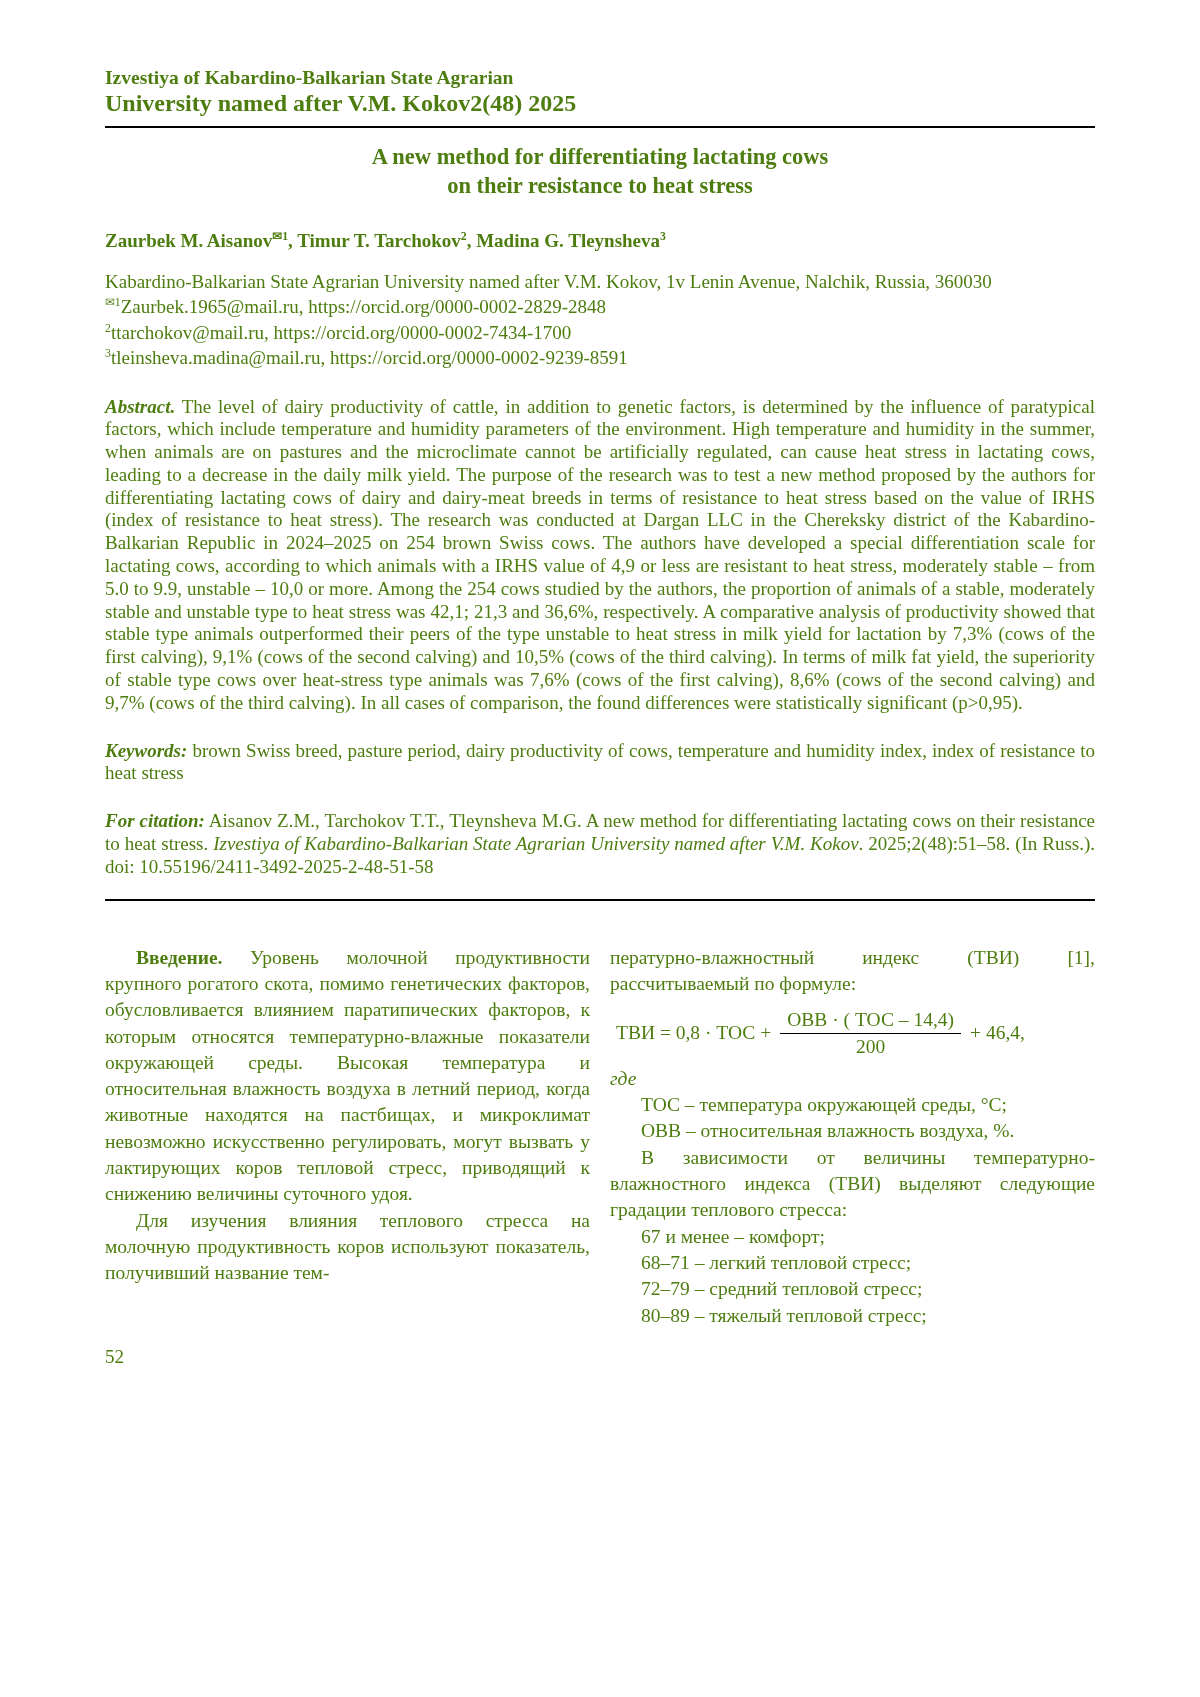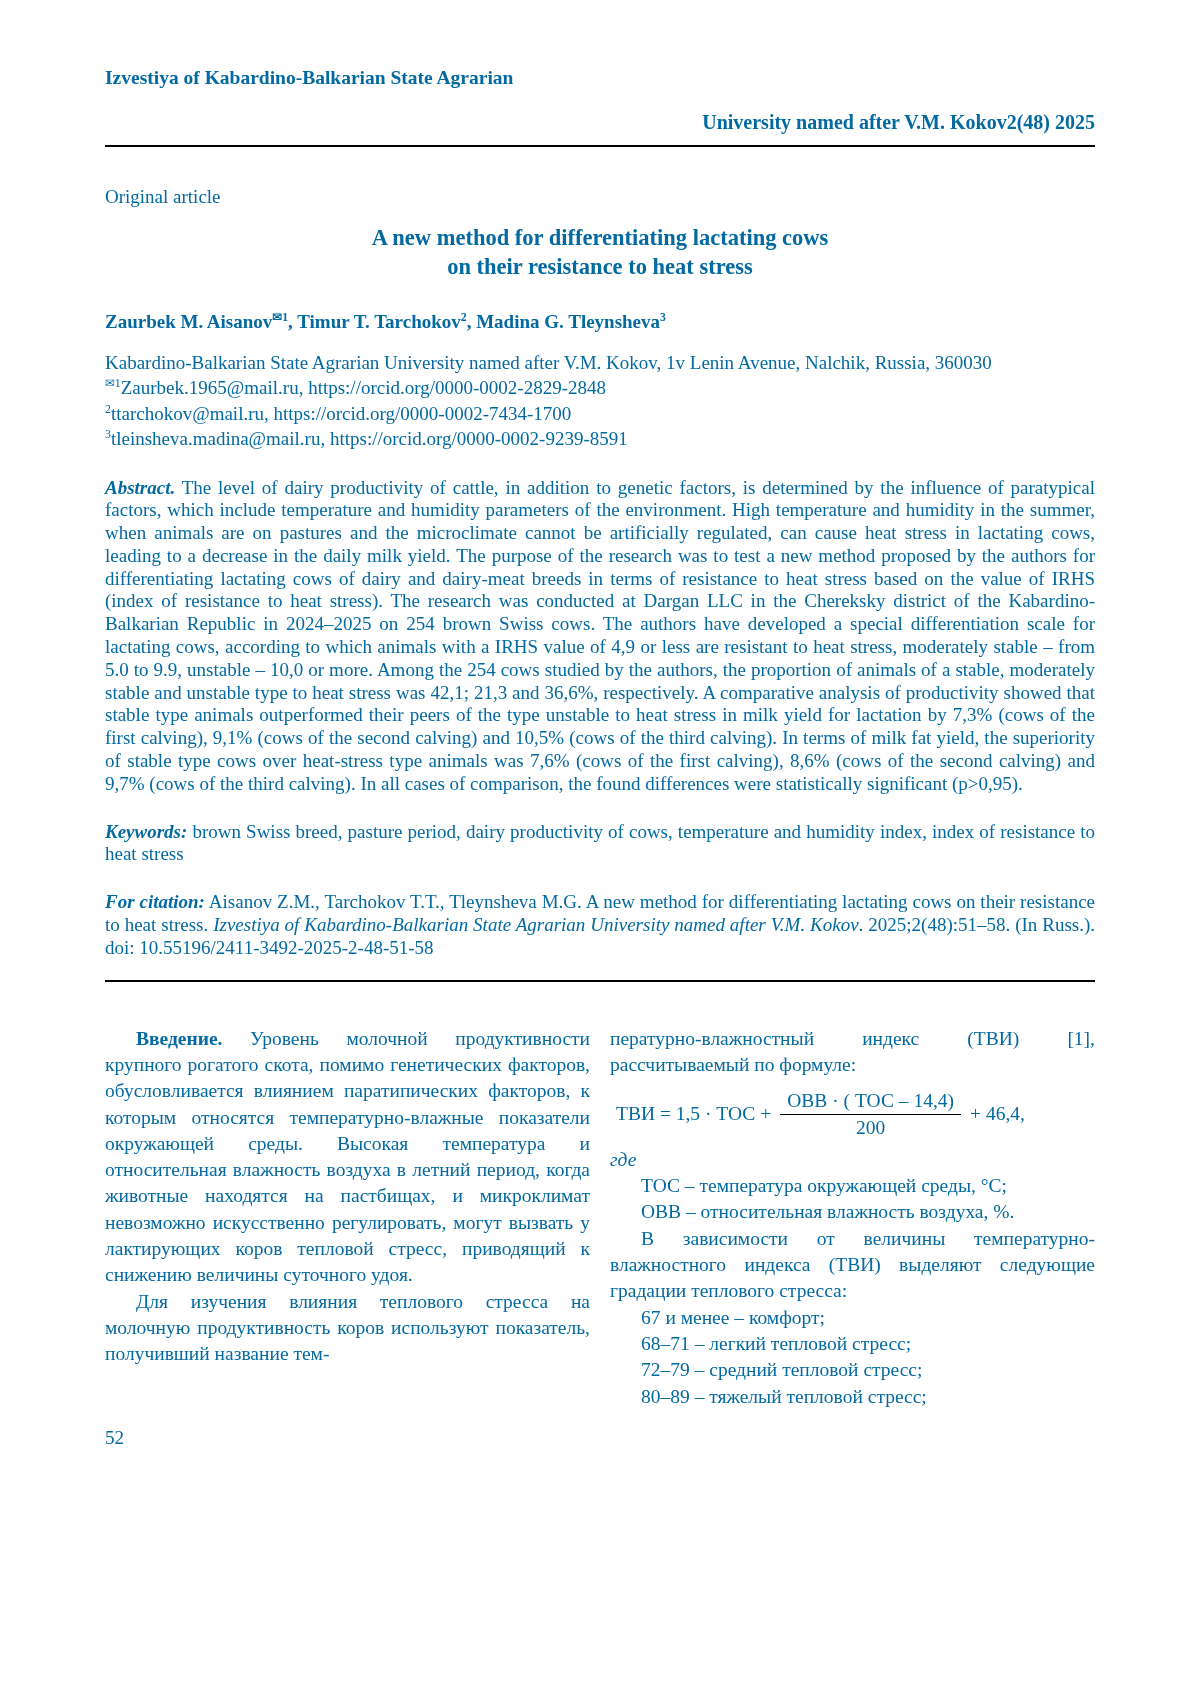--- a/index.html
+++ b/index.html
@@ -1,25 +1,25 @@
 <!DOCTYPE html>
 <html lang="en"><head>
 <meta charset="utf-8">
 <style>
   * { margin: 0; padding: 0; box-sizing: border-box; }
   body { margin: 0; background: #ffffff; }
   .page {
-    width: 1200px; height: 1697px; background: #ffffff; color: #0369a1;
+    width: 1200px; height: 1697px; background: #ffffff; color: #4d7c0f;
     font-family: "Liberation Serif", serif; font-size: 19px;
     padding: 66px 105px 0 105px; position: relative; overflow: hidden;
   }
   sup { font-size: 0.62em; line-height: 0; }
   
   .hdr-line1 { font-weight: bold; font-size: 19.5px; line-height: 24px; }
-  .hdr-line2 { display: flex; justify-content: flex-end; font-weight: bold; font-size: 20px; line-height: 24px; margin-top: 20px; }
+  .hdr-line2 { display: flex; justify-content: flex-start; font-weight: bold; font-size: 24px; line-height: 24px; margin-top: 1px; }
   .rule { border: none; border-top: 2px solid #000; margin-top: 11px; }
   
   .article-type { margin-top: 38px; line-height: 24px; }
   .title { margin-top: 14px; text-align: center; font-weight: bold; font-size: 22.5px; line-height: 29px; }
   .authors { margin-top: 28px; font-weight: bold; line-height: 25px; }
   .affiliation { margin-top: 16px; line-height: 25px; text-align: justify; }
   .contacts { line-height: 25.5px; }
   .block { margin-top: 25px; text-align: justify; line-height: 22.8px; }
   .lead-label { font-weight: bold; font-style: italic; }
   .citation-source { font-style: italic; }
@@ -48,21 +48,20 @@
 
   <header>
     <div class="hdr-line1">Izvestiya of Kabardino-Balkarian State Agrarian</div>
     <div class="hdr-line2">
       <span>University named after V.M. Kokov</span>
       <span>2(48) 2025</span>
     </div>
     <hr class="rule">
   </header>
 
-  <p class="article-type">Original article</p>
 
   <h1 class="title">
     <div>A new method for differentiating lactating cows</div>
     <div>on their resistance to heat stress</div>
   </h1>
 
   <p class="authors"><span><span>Zaurbek M. Aisanov</span><sup>✉1</sup><span>,</span></span>
   <span><span>Timur T. Tarchokov</span><sup>2</sup><span>,</span></span>
   <span><span>Madina G. Tleynsheva</span><sup>3</sup></span></p>
 
@@ -91,21 +90,21 @@
     <div class="col" lang="ru">
       <p class="indent"><span class="lead-bold">Введение.</span>
       <span>Уровень молочной продуктивности крупного рогатого скота, помимо генетических факторов, обусловливается влиянием паратипических факторов, к которым относятся температурно-влажные показатели окружающей среды. Высокая температура и относительная влажность воздуха в летний период, когда животные находятся на пастбищах, и микроклимат невозможно искусственно регулировать, могут вызвать у лактирующих коров тепловой стресс, приводящий к снижению величины суточного удоя.</span></p>
       <p class="indent">Для изучения влияния теплового стресса на молочную продуктивность коров используют показатель, получивший название тем-</p>
     </div>
 
     <div class="col" lang="ru">
       <p class="no-indent">пературно-влажностный индекс (ТВИ) [1], рассчитываемый по формуле:</p>
 
       <div class="formula">
-        <span>ТВИ = 1,5 · ТОС +</span>
+        <span>ТВИ = 0,8 · ТОС +</span>
         <span class="frac">
           <span class="num">ОВВ · ( ТОС – 14,4)</span>
           <span class="den">200</span>
         </span>
         <span>+ 46,4,</span>
       </div>
 
       <p class="where no-indent">где</p>
       <p class="def-line">ТОС – температура окружающей среды, °С;</p>
       <p class="def-line">ОВВ – относительная влажность воздуха, %.</p>

